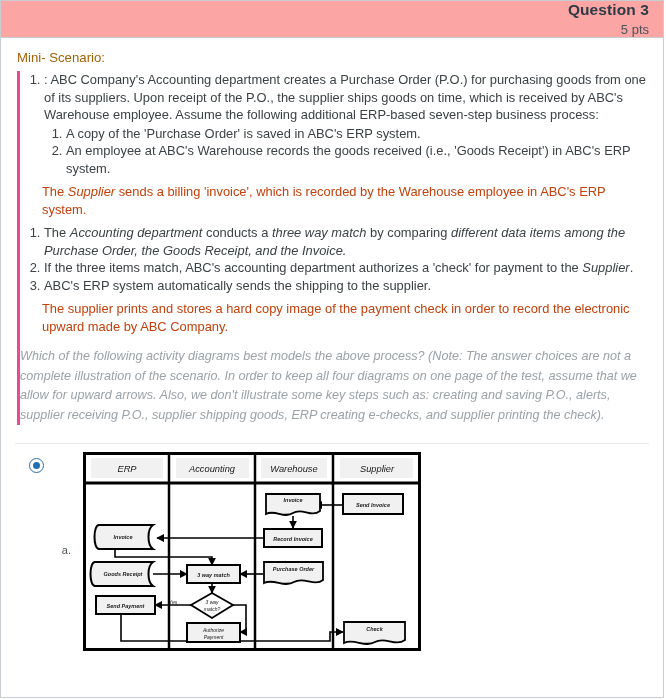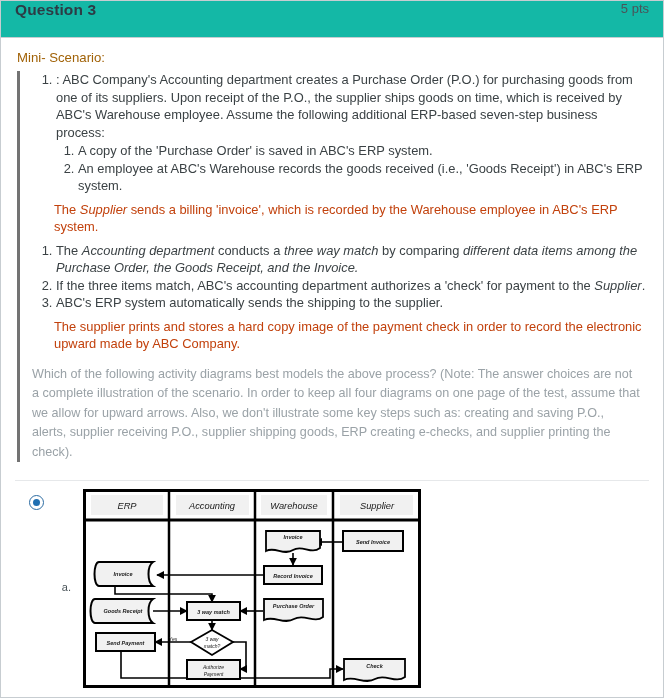--- a/index.html
+++ b/index.html
@@ -12,46 +12,46 @@
   }
   .question-card{
     width:664px;height:698px;
     border:1px solid #c7cdd1;
     box-sizing:border-box;
     position:relative;
     background:#fff;
   }
   .q-header{
     height:37px;
-    background:#14b8a6;
+    background:#fca5a5;
     border-bottom:1px solid #c7cdd1;
-    display:flex;align-items:flex-start;justify-content:space-between;
+    display:flex;align-items:flex-end;justify-content:space-between;
     padding:0 14px;
     box-sizing:border-box;
+    flex-direction:column;
   }
   .q-title{font-size:15.5px;font-weight:bold;color:#2d3b45;letter-spacing:.1px;}
   .q-points{font-size:13px;color:#4a5459;}
 
   .q-body{padding:12px 14px 0 14px;box-sizing:border-box;}
 
   .mini-label{font-size:13.2px;color:#a16207;margin:0 0 6px 2px;}
 
   .quote{
-    border-left:3px solid #737373;
-    padding-left:12px;
+    border-left:3px solid #ec4899;
     margin-left:2px;
   }
   ol{margin:0;padding-left:24px;}
   ol.lvl1{list-style-type:decimal;}
   ol.lvl2{list-style-type:decimal;padding-left:22px;margin-top:1px;}
   li{font-size:12.9px;line-height:17.5px;color:#3b4245;margin-bottom:0px;}
   li.tight{margin-bottom:0;}
   p.para{font-size:12.9px;line-height:17.5px;color:#c2410c;margin:6px 0 6px 0;}
   p.para-indent{margin-left:22px;}
-  p.qprompt{font-size:12.6px;line-height:19.5px;color:#9aa2a7;margin:12px 8px 0 0;}
+  p.qprompt{font-size:12.6px;line-height:19.5px;color:#9aa2a7;margin:12px 8px 0 0;font-style:italic;}
   i{font-style:italic;}
 
   .divider{
     border-top:1px solid #e6e8ea;
     margin:18px 0 0 0;
   }
 
   
   .answer-row{
     display:flex;align-items:flex-start;

